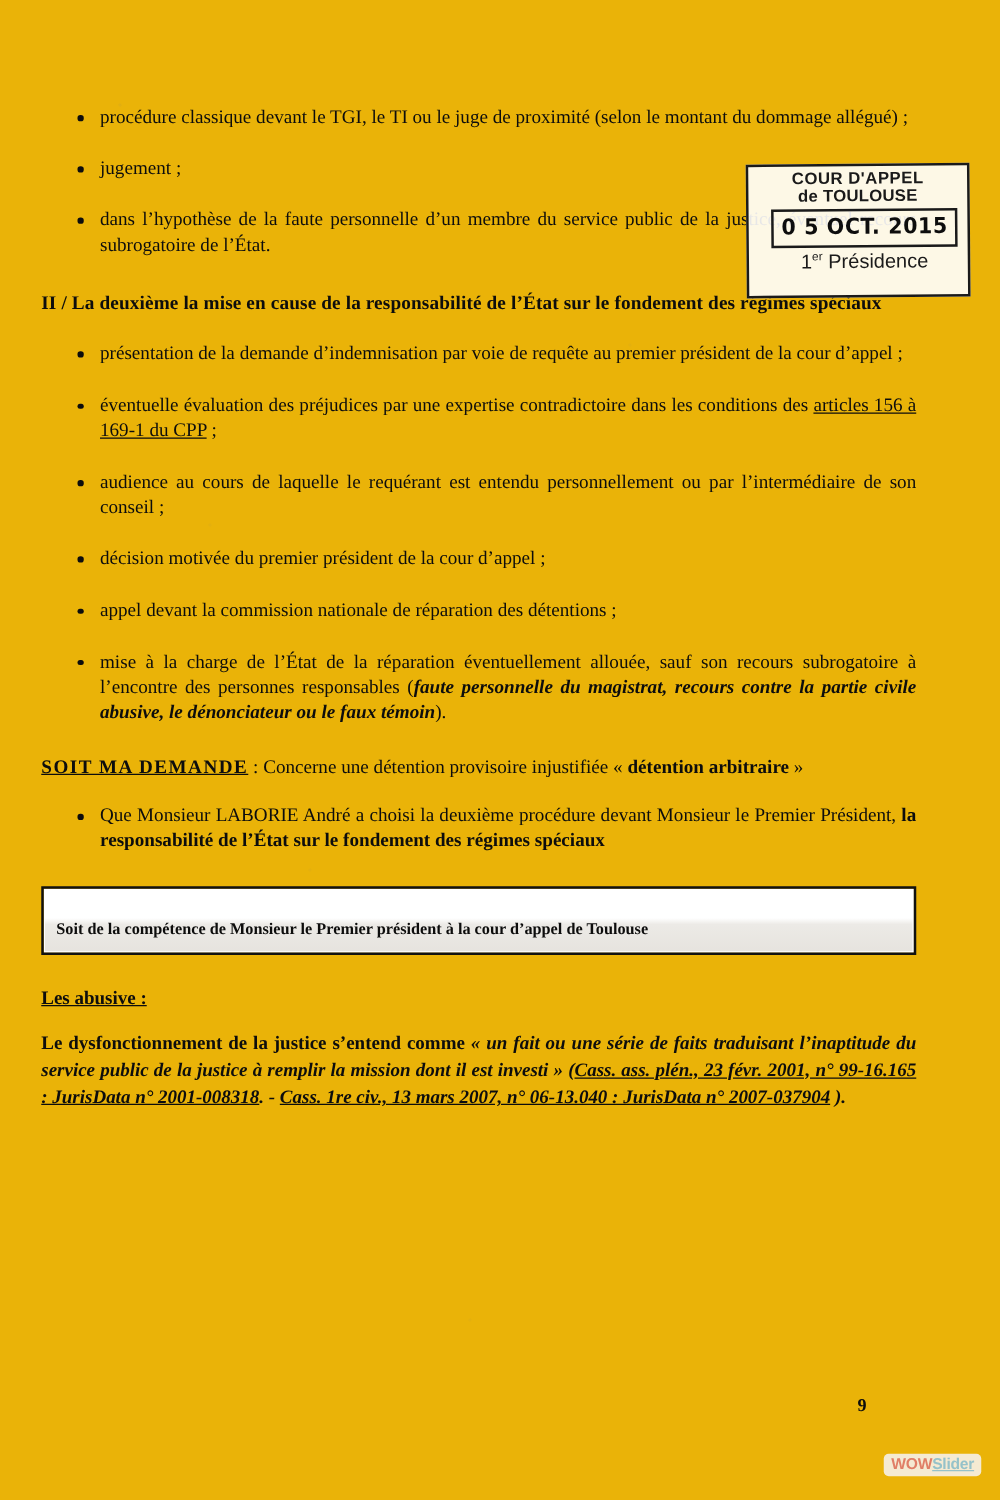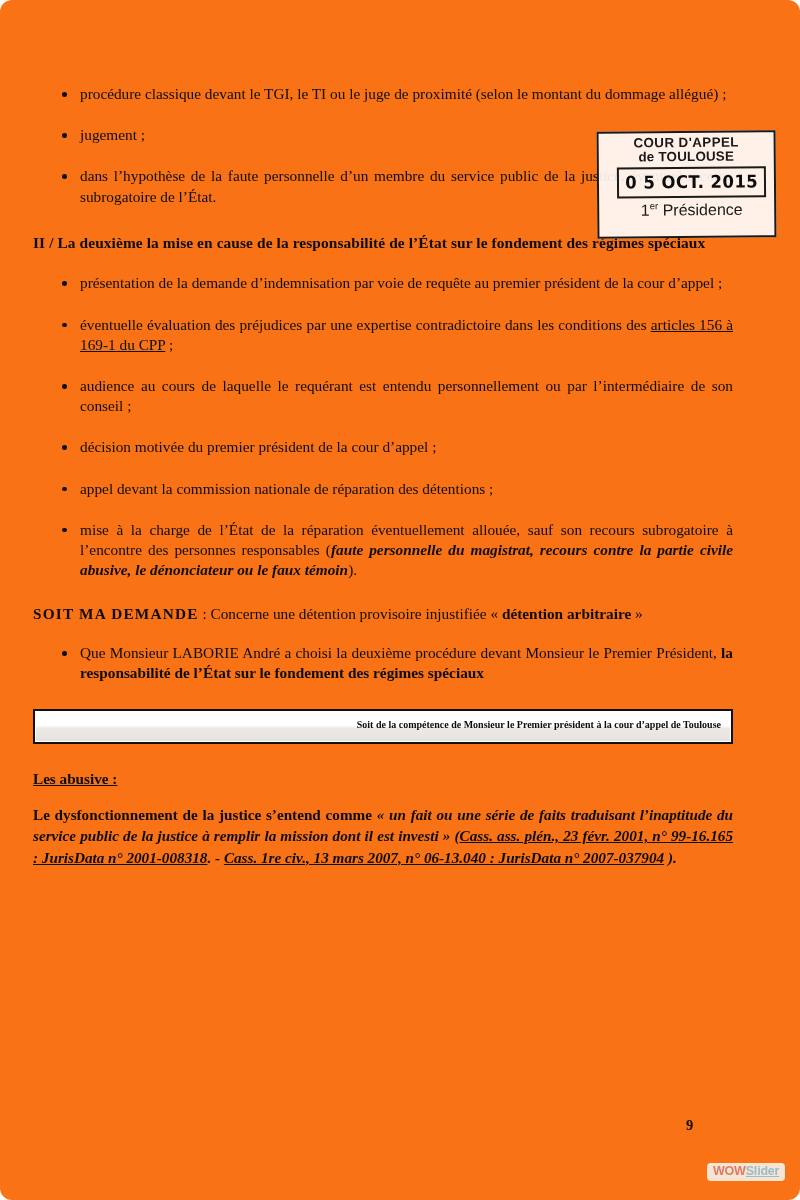--- a/index.html
+++ b/index.html
@@ -13,22 +13,21 @@
     position: relative;
     overflow: hidden;
     font-family: "Liberation Serif", serif;
     color: #0d0d0d;
   }
 
   
   #page {
     position: absolute;
     inset: 0;
-    background: #f97316;
-    border-radius: 12px;
+    background: #eab308;
   }
   
   #page::before {
     content: "";
     position: absolute;
     inset: 0;
     background:
       radial-gradient(circle at 12% 7%, rgba(120,120,120,.07) 0 1px, transparent 1.6px),
       radial-gradient(circle at 63% 23%, rgba(120,120,120,.05) 0 1px, transparent 1.6px),
       radial-gradient(circle at 31% 58%, rgba(120,120,120,.05) 0 1px, transparent 1.6px),
@@ -89,31 +88,32 @@
   .ui { font-style: italic; text-decoration: underline; }
 
   .demande {
     font-size: 15.3px;
     line-height: 1.36;
     text-align: justify;
     margin: 24px 0 18px 0;
   }
   .demande .lead {
     font-weight: bold;
+    text-decoration: underline;
     letter-spacing: 1.2px;
   }
 
   
   .framed {
     margin: 26px 0 0 0;
     border: 2.4px solid #111;
-    padding: 7px 10px 9px 10px;
-    text-align: right;
-    font-weight: bold;
-    font-size: 10px;
+    padding: 23px 10px 9px 10px;
+    text-align: left;
+    font-weight: bold;
+    font-size: 13px;
     line-height: 1.45;
     background: linear-gradient(to bottom, #ffffff 0%, #ffffff 46%, #eceae6 56%, #e6e3de 100%);
     box-shadow: inset 0 0 0 1px #fff;
   }
   .framed .l2 { display: block; }
 
   
   .sec-label {
     margin: 26px 0 16px 0;
     font-weight: bold;

